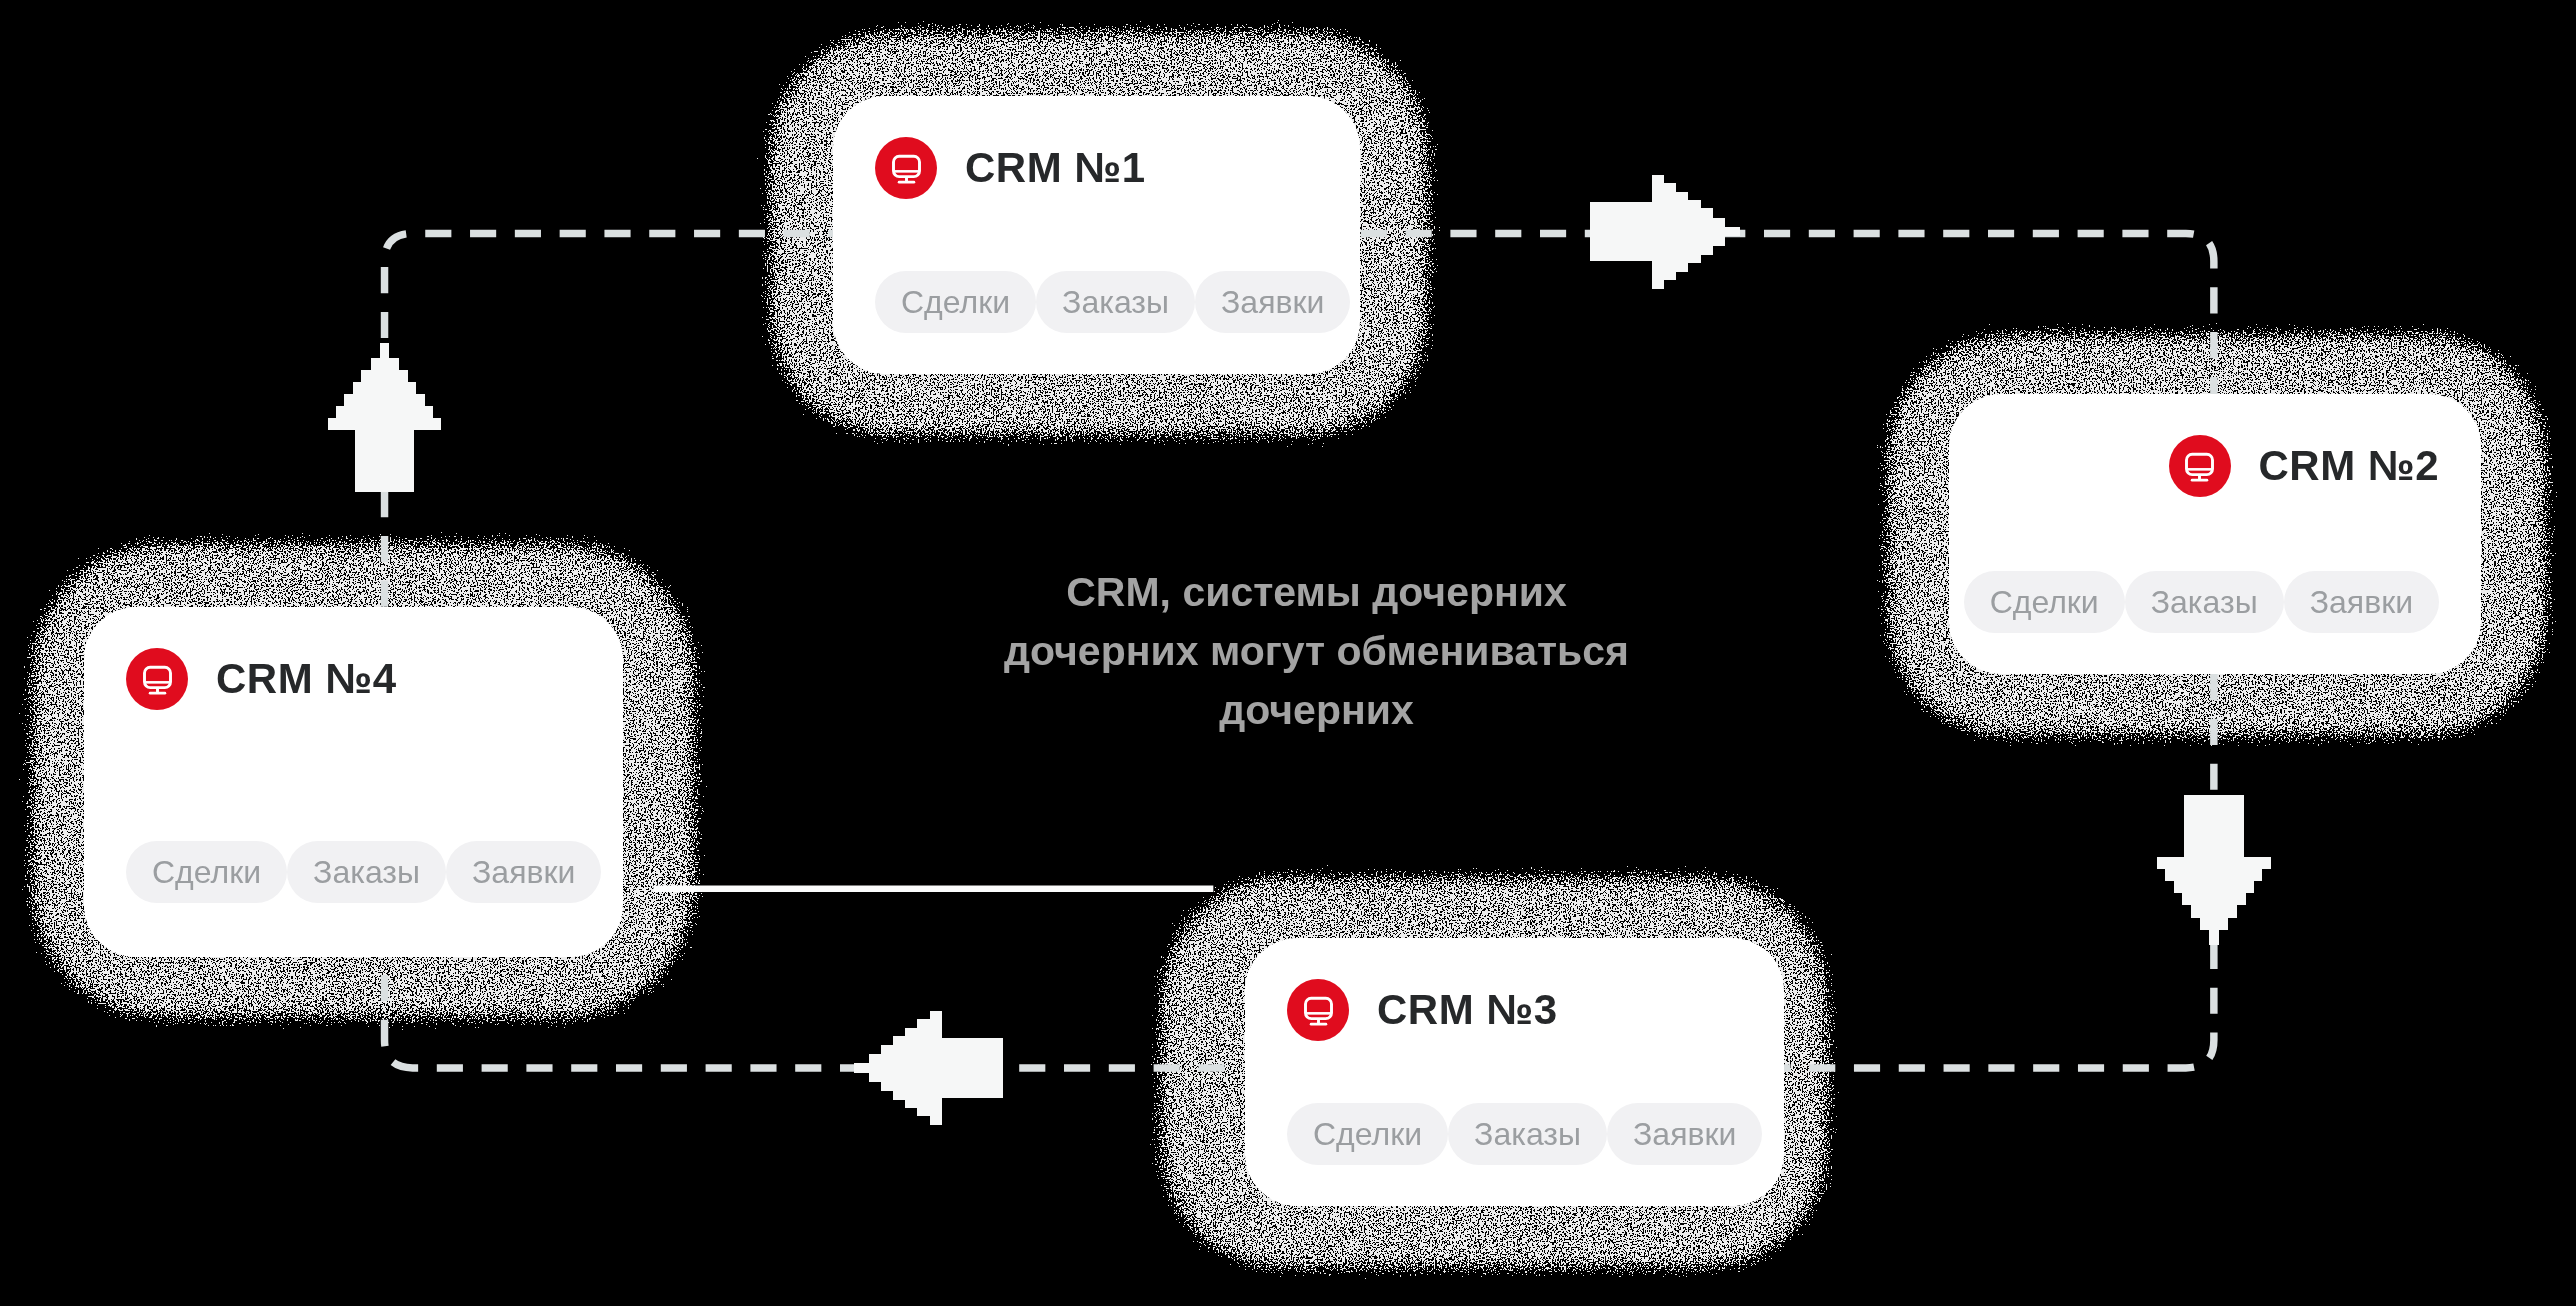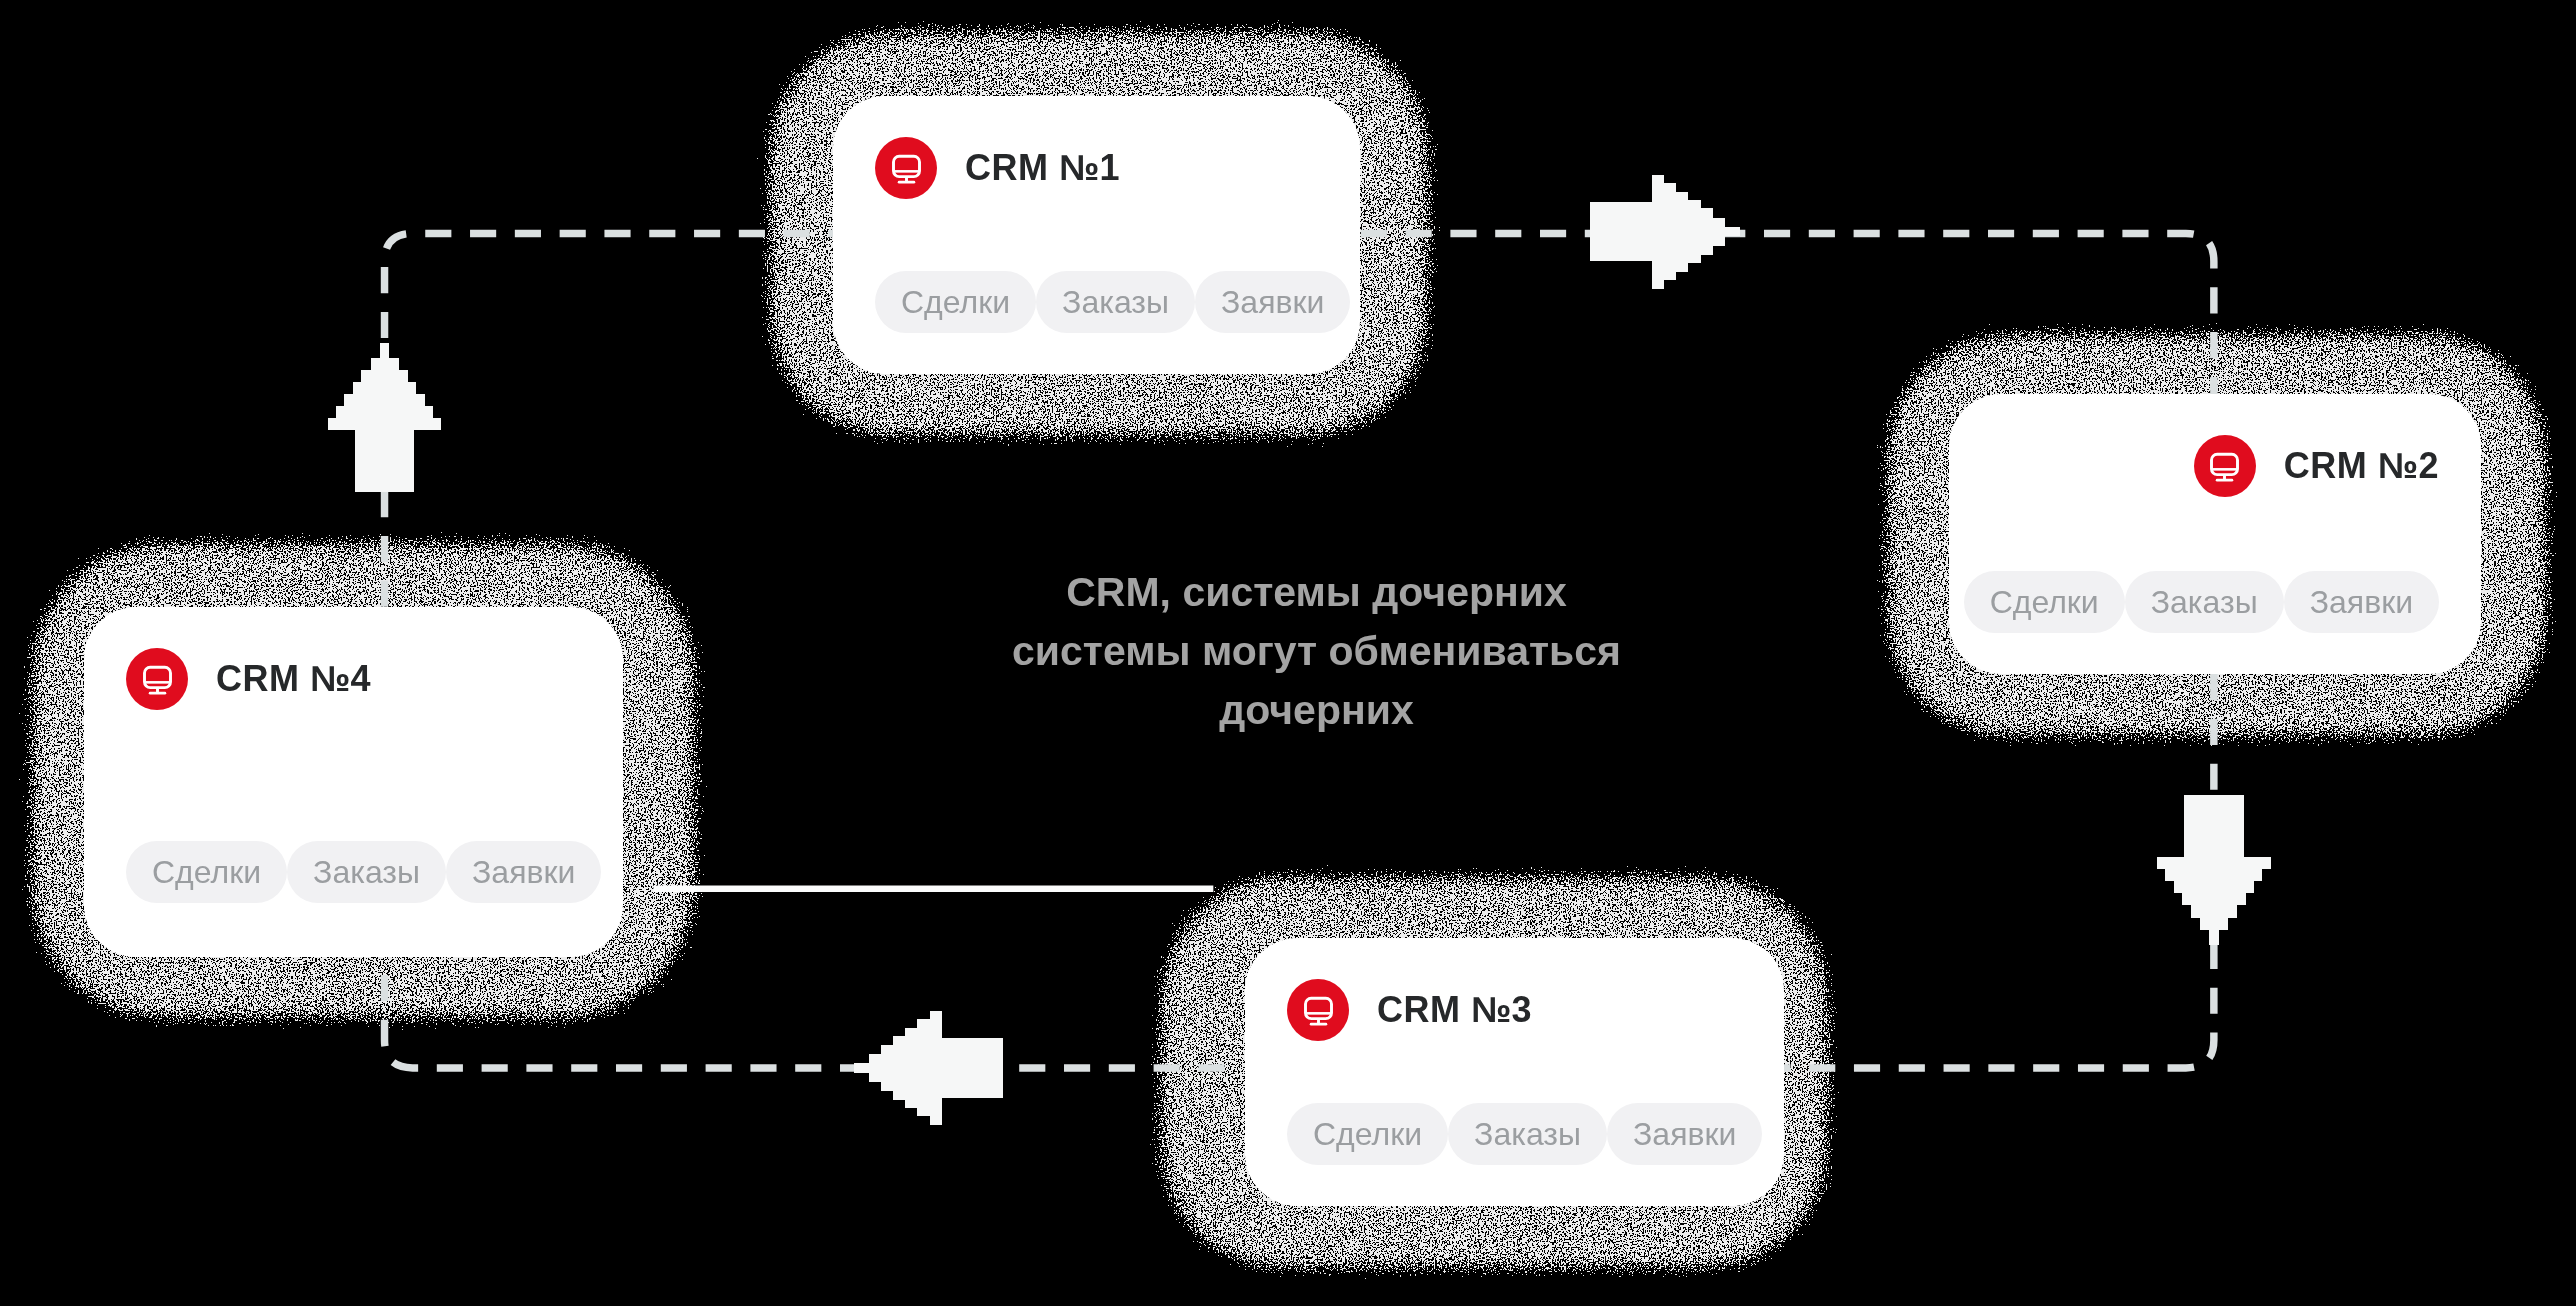--- a/index.html
+++ b/index.html
@@ -18,21 +18,21 @@
   .card2{left:1949px;top:394px;width:532px;height:280px;align-items:flex-end;}
   .card3{left:1245px;top:938px;width:539px;height:268px;}
   .card4{left:84px;top:607px;width:539px;height:350px;padding-bottom:54px;}
   .card-head{display:flex;align-items:center;gap:28px;}
   .icon-circle{
     width:62px;height:62px;border-radius:50%;background:#e00c1e;
     display:flex;align-items:center;justify-content:center;flex:0 0 auto;
   }
   .icon-circle svg{display:block;}
   .card-title{
-    font-size:36px;font-weight:800;color:#26282a;letter-spacing:0.5px;white-space:nowrap;
+    font-size:42px;font-weight:800;color:#26282a;letter-spacing:0.5px;white-space:nowrap;
   }
   .pills{display:flex;}
   .pill{
     height:62px;line-height:62px;padding:0 26px;background:#f1f1f3;border-radius:31px;
     font-size:32px;color:#9b9ea1;white-space:nowrap;
   }
   
   .caption{
     position:absolute;left:943px;top:563px;width:747px;text-align:center;
     font-size:41px;line-height:59px;font-weight:700;color:#a3a3a3;
@@ -155,18 +155,18 @@
     </div>
     <div class="pills">
       <span class="pill">Сделки</span>
       <span class="pill">Заказы</span>
       <span class="pill">Заявки</span>
     </div>
   </div>
 
   <div class="caption">
     <div>CRM, системы дочерних</div>
-    <div>системы могут обмениваться</div>
+    <div>дочерних могут обмениваться</div>
     <div>дочерних</div>
   </div>
 
 </div>
 
 
 </body></html>

